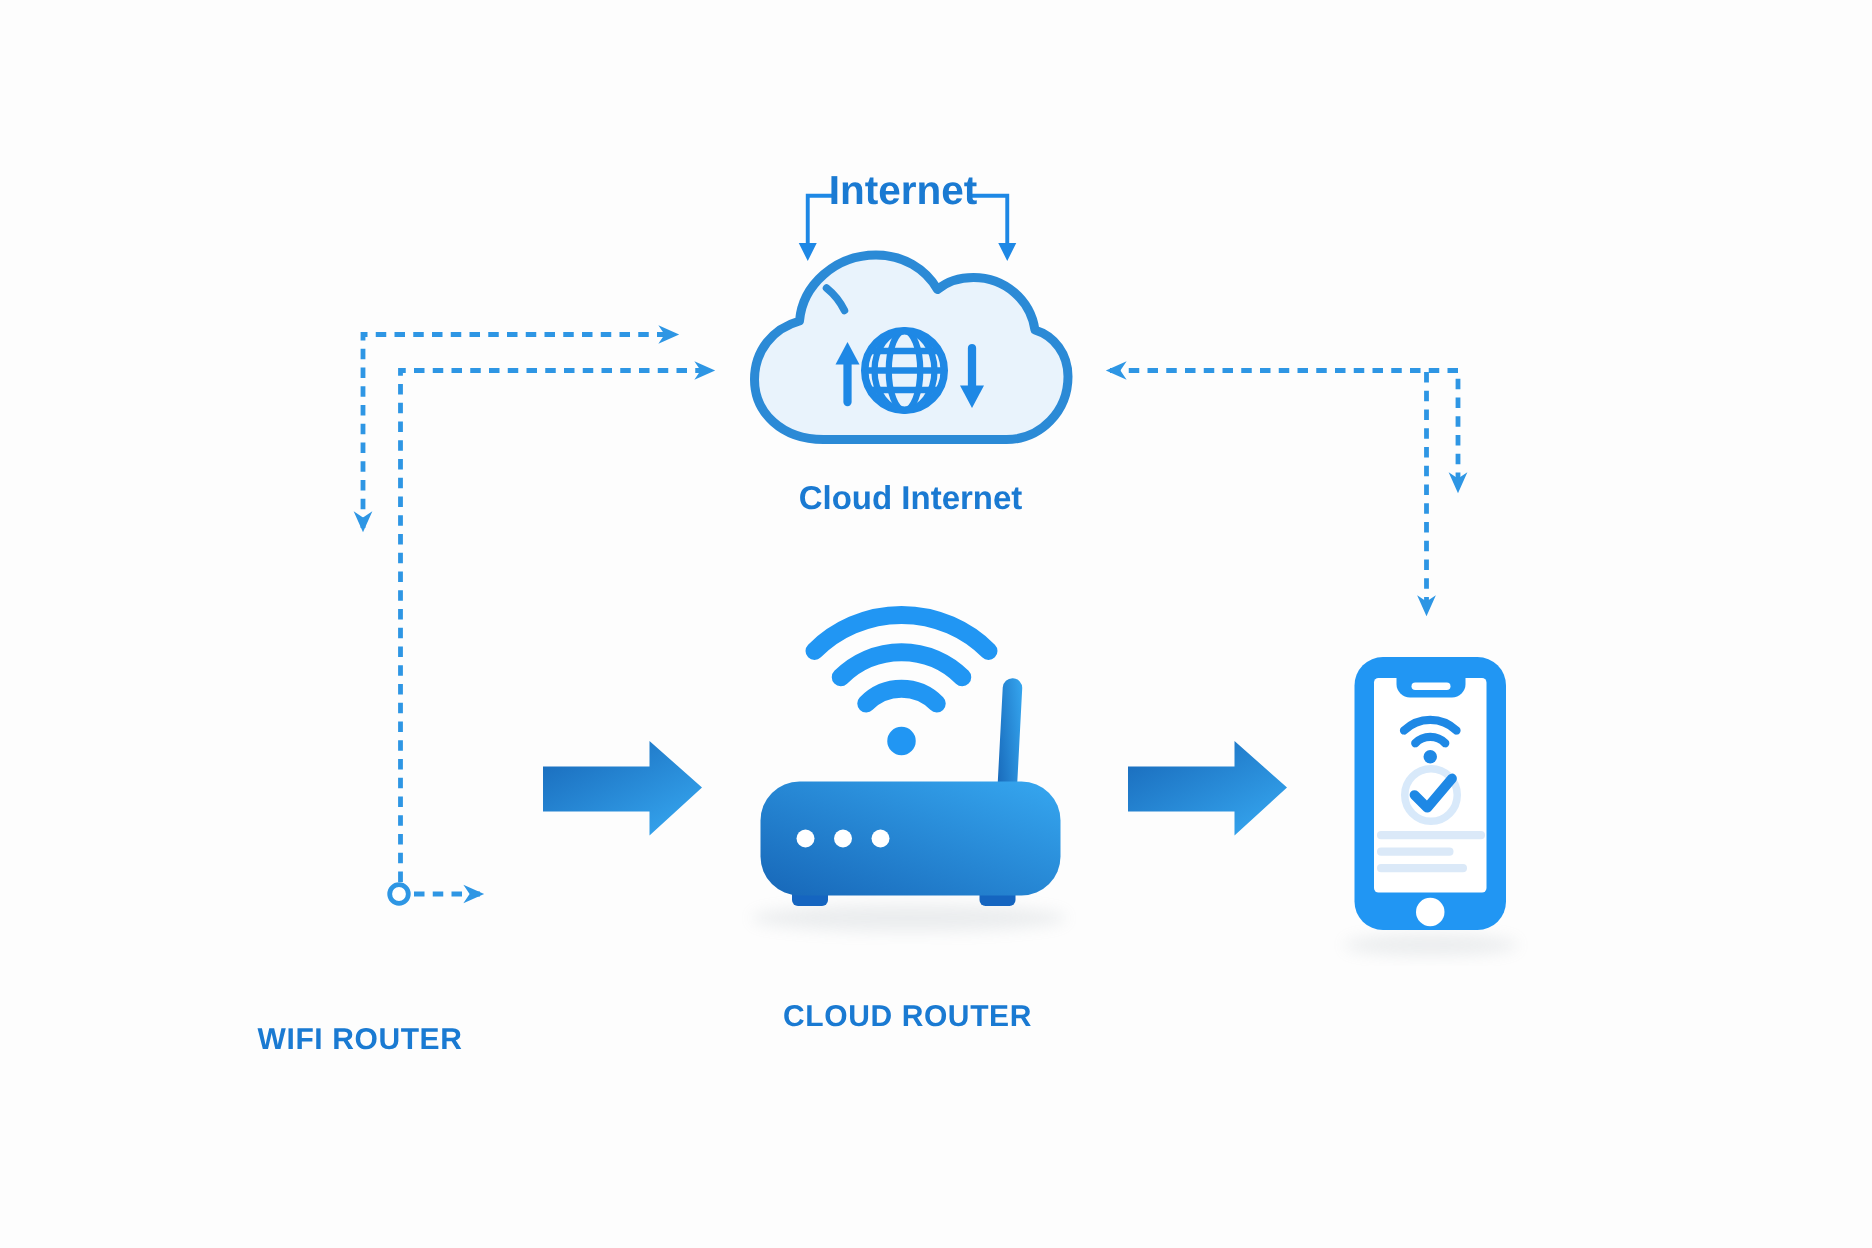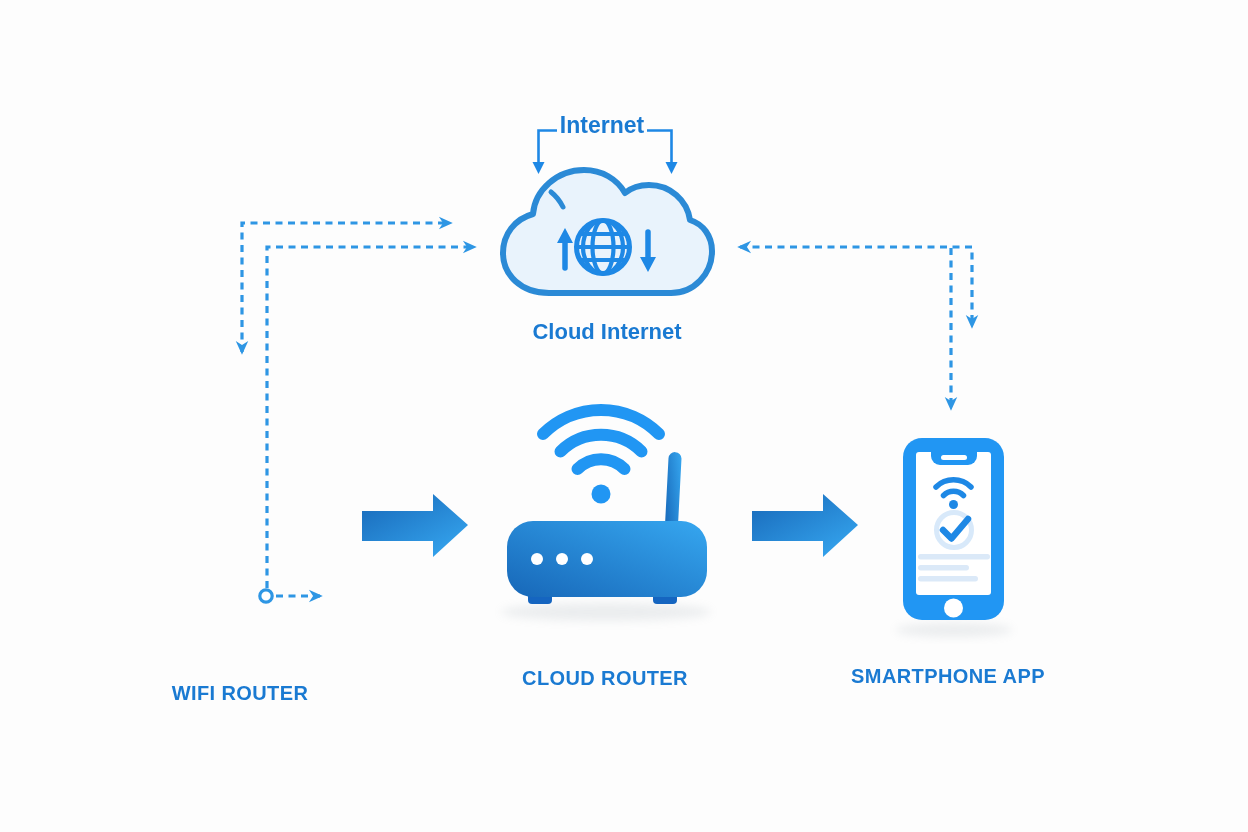--- a/index.html
+++ b/index.html
@@ -21,21 +21,21 @@
     position:relative;width:1248px;height:832px;
     background:var(--background);
     font-family:"Liberation Sans", sans-serif;
     overflow:hidden;
   }
   .diagram-svg{position:absolute;left:0;top:0;}
   .label{
     position:absolute;transform:translateX(-50%);
     color:var(--label-text);white-space:nowrap;line-height:1.1;
   }
-  .label-internet{font-size:23px;font-weight:700;}
+  .label-internet{font-size:27px;font-weight:700;}
   .label-cloud-services{font-size:22px;font-weight:600;}
   .label-caps{font-size:20px;font-weight:700;letter-spacing:0.4px;}
   .label-sub{font-size:23px;font-weight:600;}
 
   
   .cloud-body{fill:var(--cloud-fill);stroke:var(--outline-blue);stroke-width:6;stroke-linejoin:round;}
   .cloud-notch{fill:none;stroke:var(--outline-blue);stroke-width:5;stroke-linecap:round;}
   .globe-stroke{fill:none;stroke:var(--icon-blue);stroke-width:4.2;}
   .globe-outer{stroke-width:5;}
   .io-arrow{fill:none;stroke:var(--icon-blue);stroke-width:5.5;stroke-linecap:round;}
@@ -184,16 +184,15 @@
   </svg>
 
   <div class="label label-internet" style="left:602px;top:113px;">Internet</div>
 
   <div class="label label-cloud-services" style="left:607px;top:320px;">Cloud Internet</div>
 
   <div class="label label-caps" style="left:240px;top:682px;">WIFI ROUTER</div>
 
   <div class="label label-caps" style="left:605px;top:667px;">CLOUD ROUTER</div>
 
-  <div class="label label-caps" style="left:948px;top:665px;">SMARTPHONE APP</div>
 
 
 </div>
 
 </body></html>

